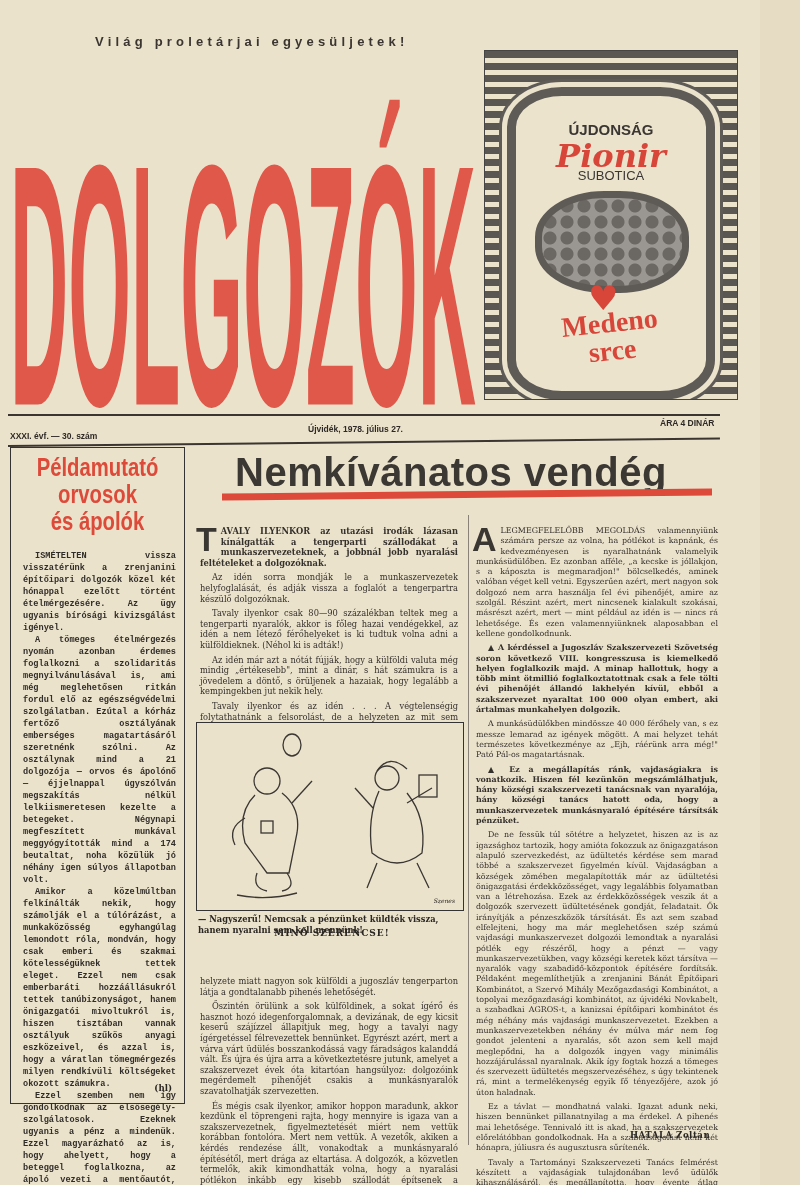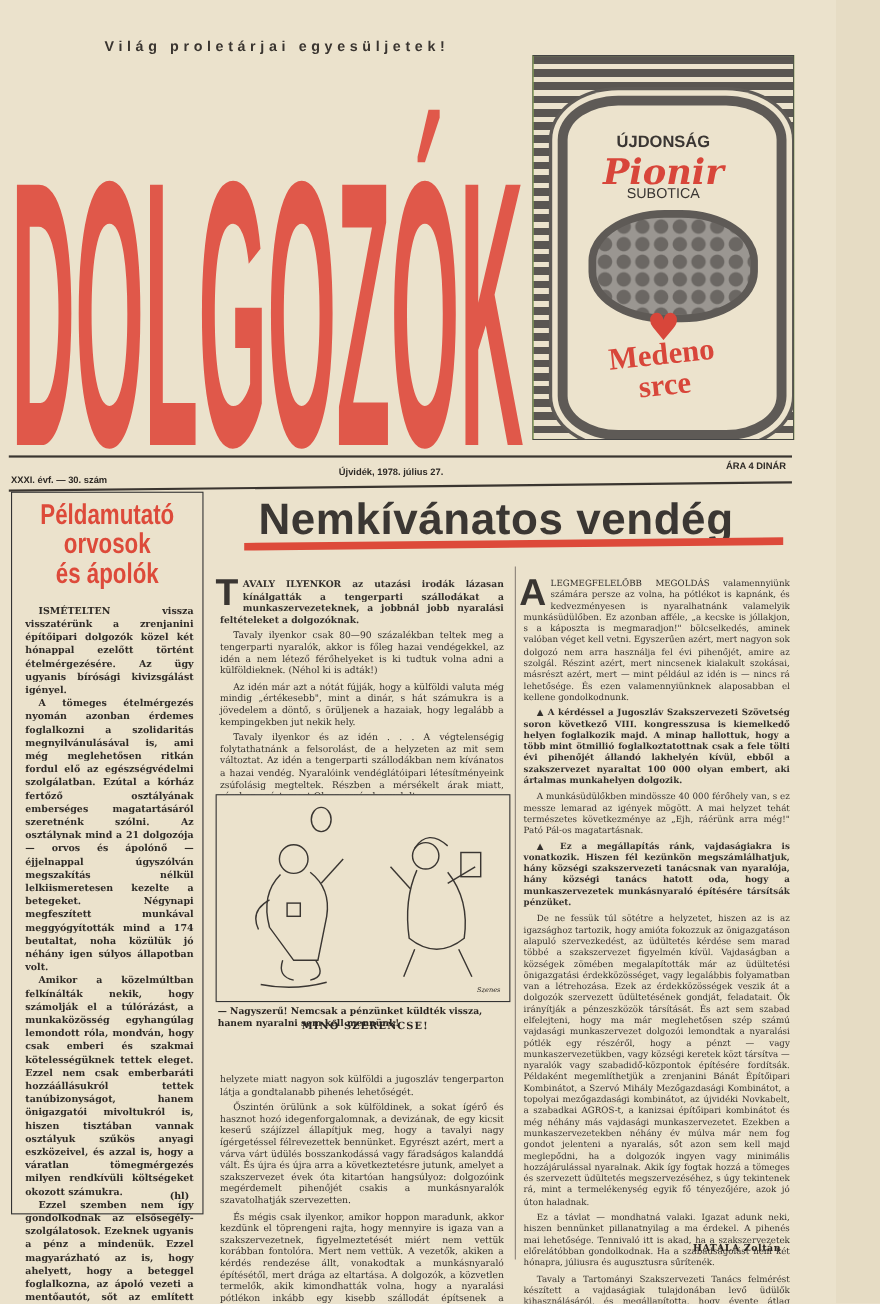--- a/index.html
+++ b/index.html
@@ -3,33 +3,33 @@
 <meta charset="utf-8">
 <style>
   html,body{margin:0;padding:0;}
   body{width:800px;height:1185px;background:#ebe2cc;position:relative;overflow:hidden;font-family:"DejaVu Serif",serif;color:#2a2622;}
   .abs{position:absolute;}
   .motto{left:95px;top:34px;font-family:"Liberation Sans",sans-serif;font-weight:bold;font-size:13px;letter-spacing:4.2px;color:#3a3530;white-space:nowrap;}
   .masthead{left:8px;top:52px;width:470px;height:360px;}
   .masthead svg{width:100%;height:100%;}
   .rule{background:#3a3530;height:2px;}
   .issue{font-family:"Liberation Sans",sans-serif;font-weight:bold;font-size:8.5px;color:#2d2925;white-space:nowrap;}
-  .ad{left:484px;top:50px;width:236px;height:348px;border:1.5px solid #444;background:#bef264;overflow:hidden;}
+  .ad{left:484px;top:50px;width:236px;height:348px;border:1.5px solid #444;background:#fef9c3;overflow:hidden;padding-left:16px;}
   .ad .stripes{position:absolute;inset:0;background:repeating-linear-gradient(#5a5652 0 7px,#ece3cd 7px 12px);}
   .ad .frame{position:absolute;left:22px;top:36px;width:190px;height:295px;background:#ece3cd;border:9px solid #5e5a56;border-radius:55px/40px;box-shadow:0 0 0 5px #ece3cd,0 0 0 8px #5e5a56;}
   .ad .t1{position:absolute;left:0;right:0;top:70px;text-align:center;font-family:"Liberation Sans",sans-serif;font-weight:bold;font-size:15px;color:#3a3633;}
   .ad .t2{position:absolute;left:0;right:0;top:86px;text-align:center;font-family:"DejaVu Serif",serif;font-style:italic;font-weight:bold;font-size:32px;color:#d8463a;}
   .ad .t3{position:absolute;left:0;right:0;top:117px;text-align:center;font-family:"Liberation Sans",sans-serif;font-size:13px;color:#3a3633;}
   .ad .candy{position:absolute;left:50px;top:140px;width:140px;height:88px;border:7px solid #5e5a56;border-radius:45%;background:radial-gradient(circle at 8px 8px,#6b6763 6px,transparent 7px) 0 0/17px 16px,#9a9691;}
   .ad .heart{position:absolute;left:103px;top:230px;font-size:34px;color:#d8463a;line-height:1;}
   .ad .t4{position:absolute;left:0;right:0;top:258px;text-align:center;font-family:"Liberation Serif",serif;font-weight:bold;font-size:28px;line-height:28px;color:#d8463a;transform:rotate(-6deg);}
   .sidebox{left:10px;top:447px;width:173px;height:655px;border:1.5px solid #333;}
   .sidetitle{position:absolute;left:0;right:0;top:6px;text-align:center;font-family:"Liberation Sans",sans-serif;font-weight:bold;font-size:26px;line-height:27px;color:#dd4a3a;transform:scaleX(.78);}
   .sidetext{position:absolute;left:12px;right:8px;top:102px;font-size:8.6px;line-height:12px;text-align:justify;font-weight:bold;color:#302c28;}
-  .sidetext p{margin:0;text-indent:12px;}
+  .sidetext p{margin:0;text-indent:12px;font-family:Liberation Mono, monospace;}
   .sidesig{position:absolute;right:12px;bottom:10px;font-size:8.6px;font-weight:bold;}
   .headline{left:192px;top:450px;width:530px;font-family:"Liberation Sans",sans-serif;font-weight:900;font-size:40px;letter-spacing:0.5px;color:#3b3733;white-space:nowrap;margin-left:43px;}
   .redbar{left:222px;top:491px;width:490px;height:7px;background:#dd4a3a;transform:skewY(-0.6deg);}
   .col{font-size:8.3px;line-height:10.6px;text-align:justify;color:#34302c;}
   .col p{margin:4px;text-indent:12px;}
   .col p.b{font-weight:bold;}
   .col p.noind{text-indent:0;}
   .dropcap{float:left;font-family:"Liberation Sans",sans-serif;font-weight:bold;font-size:34px;line-height:30px;margin:2px 4px 0 0;color:#3a3632;}
   .cartoon{left:196px;top:722px;width:266px;height:187px;border:1.5px solid #333;background:#ebe2cc;}
   .capt-title{left:192px;top:928px;width:280px;text-align:center;font-size:9px;font-weight:bold;letter-spacing:1px;}
@@ -82,20 +82,21 @@
   </div>
   <div class="sidesig">(hl)</div>
 </div>
 
 <div class="abs headline">Nemkívánatos vendég</div>
 <div class="abs redbar"></div>
 
 <div class="abs col" style="left:196px;top:522px;width:266px;">
   <span class="dropcap">T</span>
   <p class="noind b">AVALY ILYENKOR az utazási irodák lázasan kínálgatták a tengerparti szállodákat a munkaszervezeteknek, a jobbnál jobb nyaralási feltételeket a dolgozóknak.</p>
+  <p>Az idén sorra mondják le a munkaszervezetek helyfoglalását, és adják vissza a foglalót a tengerpartra készülő dolgozóknak.</p>
   <p>Tavaly ilyenkor csak 80—90 százalékban teltek meg a tengerparti nyaralók, akkor is főleg hazai vendégekkel, az idén a nem létező férőhelyeket is ki tudtuk volna adni a külföldieknek. (Néhol ki is adták!)</p>
   <p>Az idén már azt a nótát fújják, hogy a külföldi valuta még mindig „értékesebb", mint a dinár, s hát számukra is a jövedelem a döntő, s örüljenek a hazaiak, hogy legalább a kempingekben jut nekik hely.</p>
   <p>Tavaly ilyenkor és az idén . . . A végtelenségig folytathatnánk a felsorolást, de a helyzeten az mit sem változtat. Az idén a tengerparti szállodákban nem kívánatos a hazai vendég. Nyaralóink vendéglátóipari létesítményeink zsúfolásig megteltek. Részben a mérsékelt árak miatt, részben azért, mert Olaszország bonyolult</p>
 </div>
 
 <div class="abs cartoon">
   <svg width="266" height="187" viewBox="0 0 266 187">
     <g fill="none" stroke="#3a3632" stroke-width="1.3">
       <ellipse cx="95" cy="22" rx="9" ry="11"></ellipse>
       <circle cx="70" cy="58" r="13"></circle>

